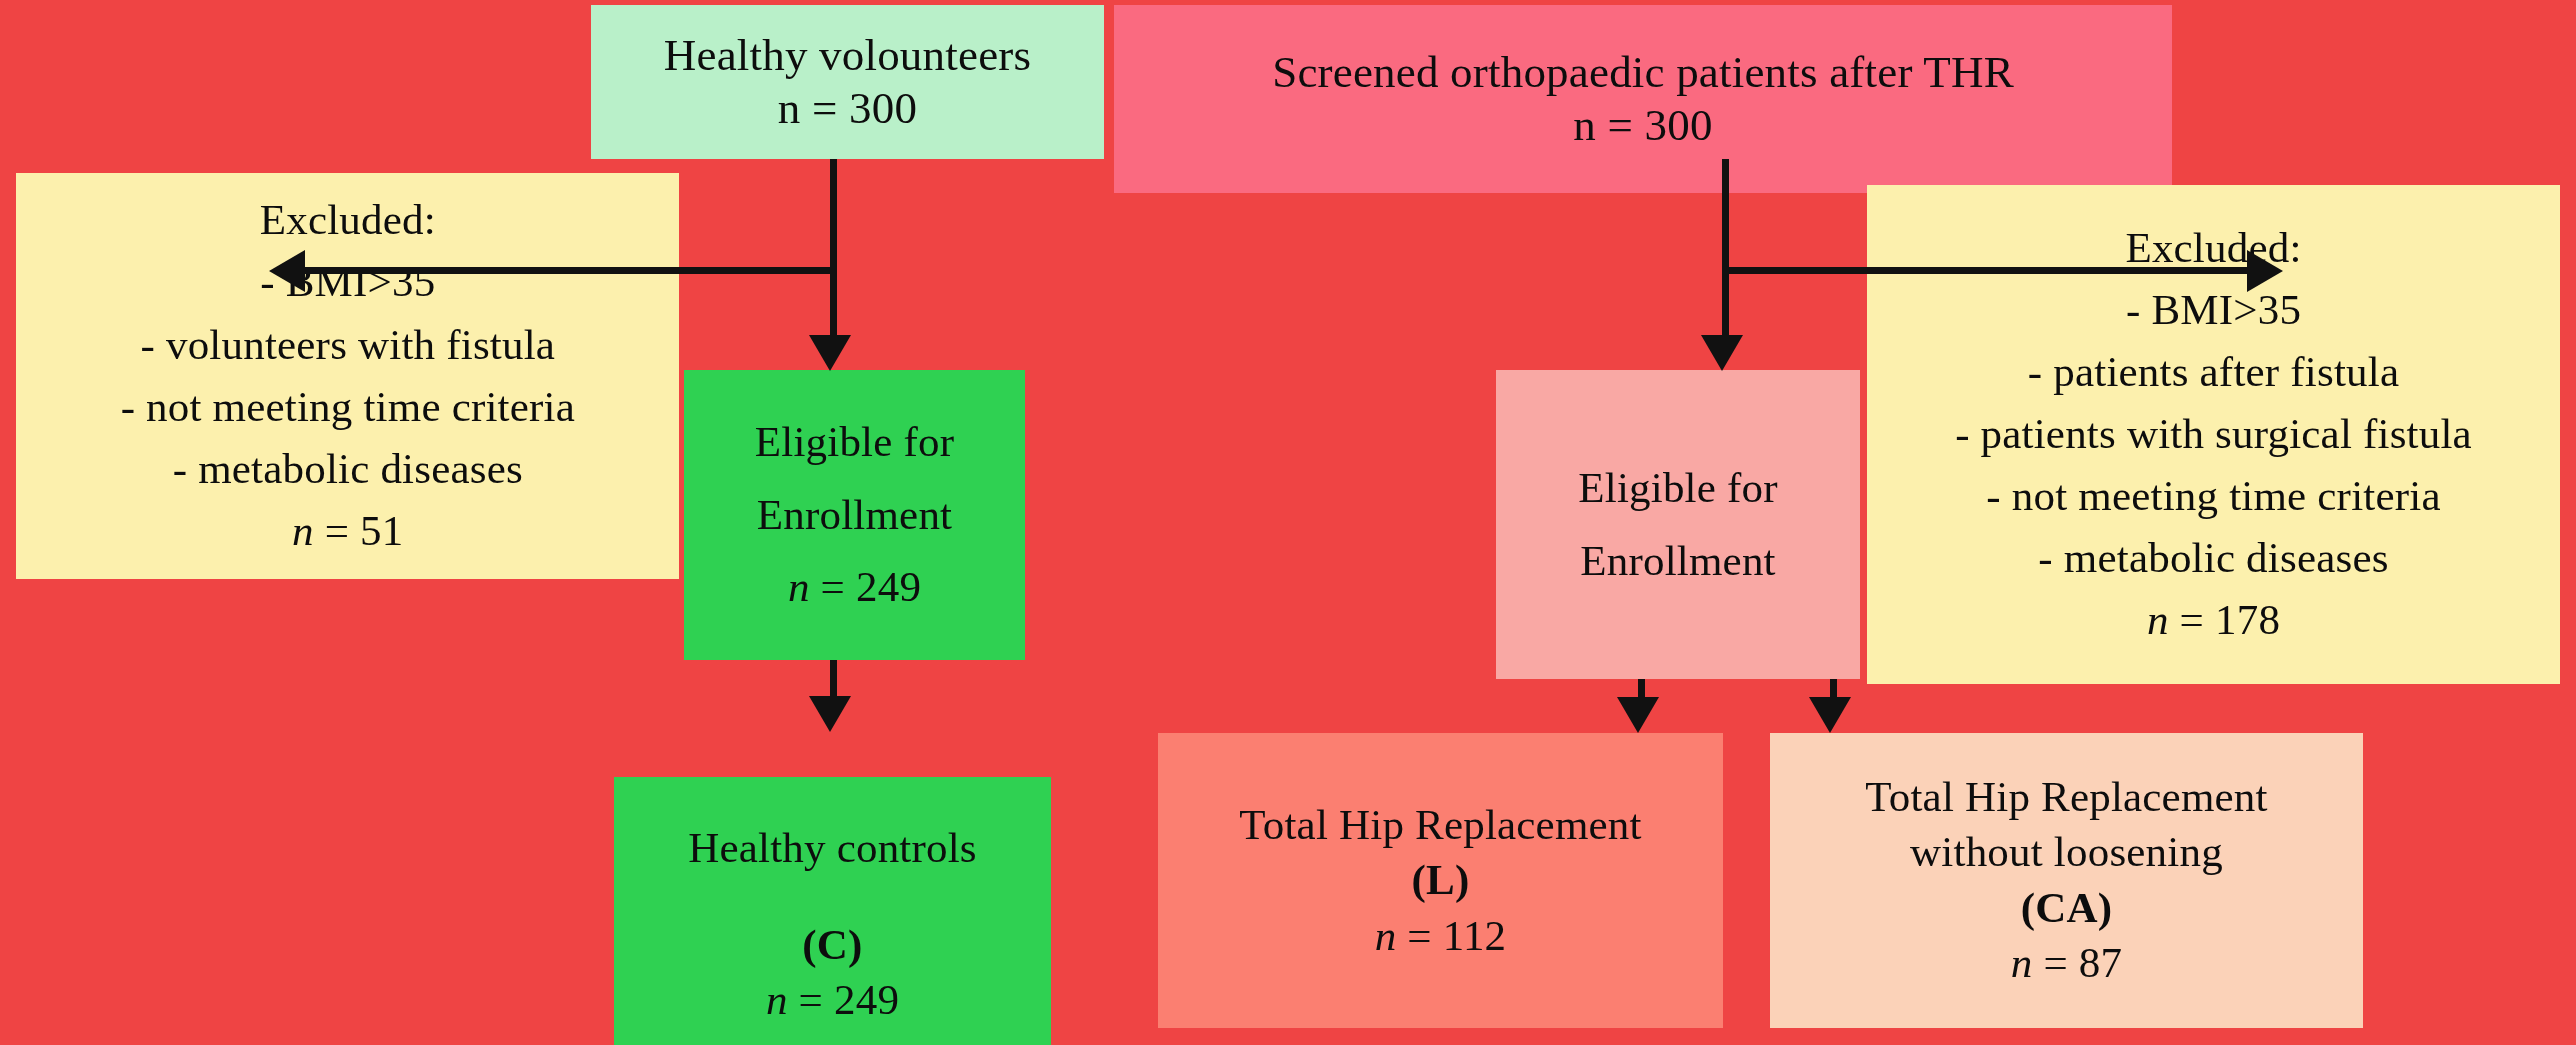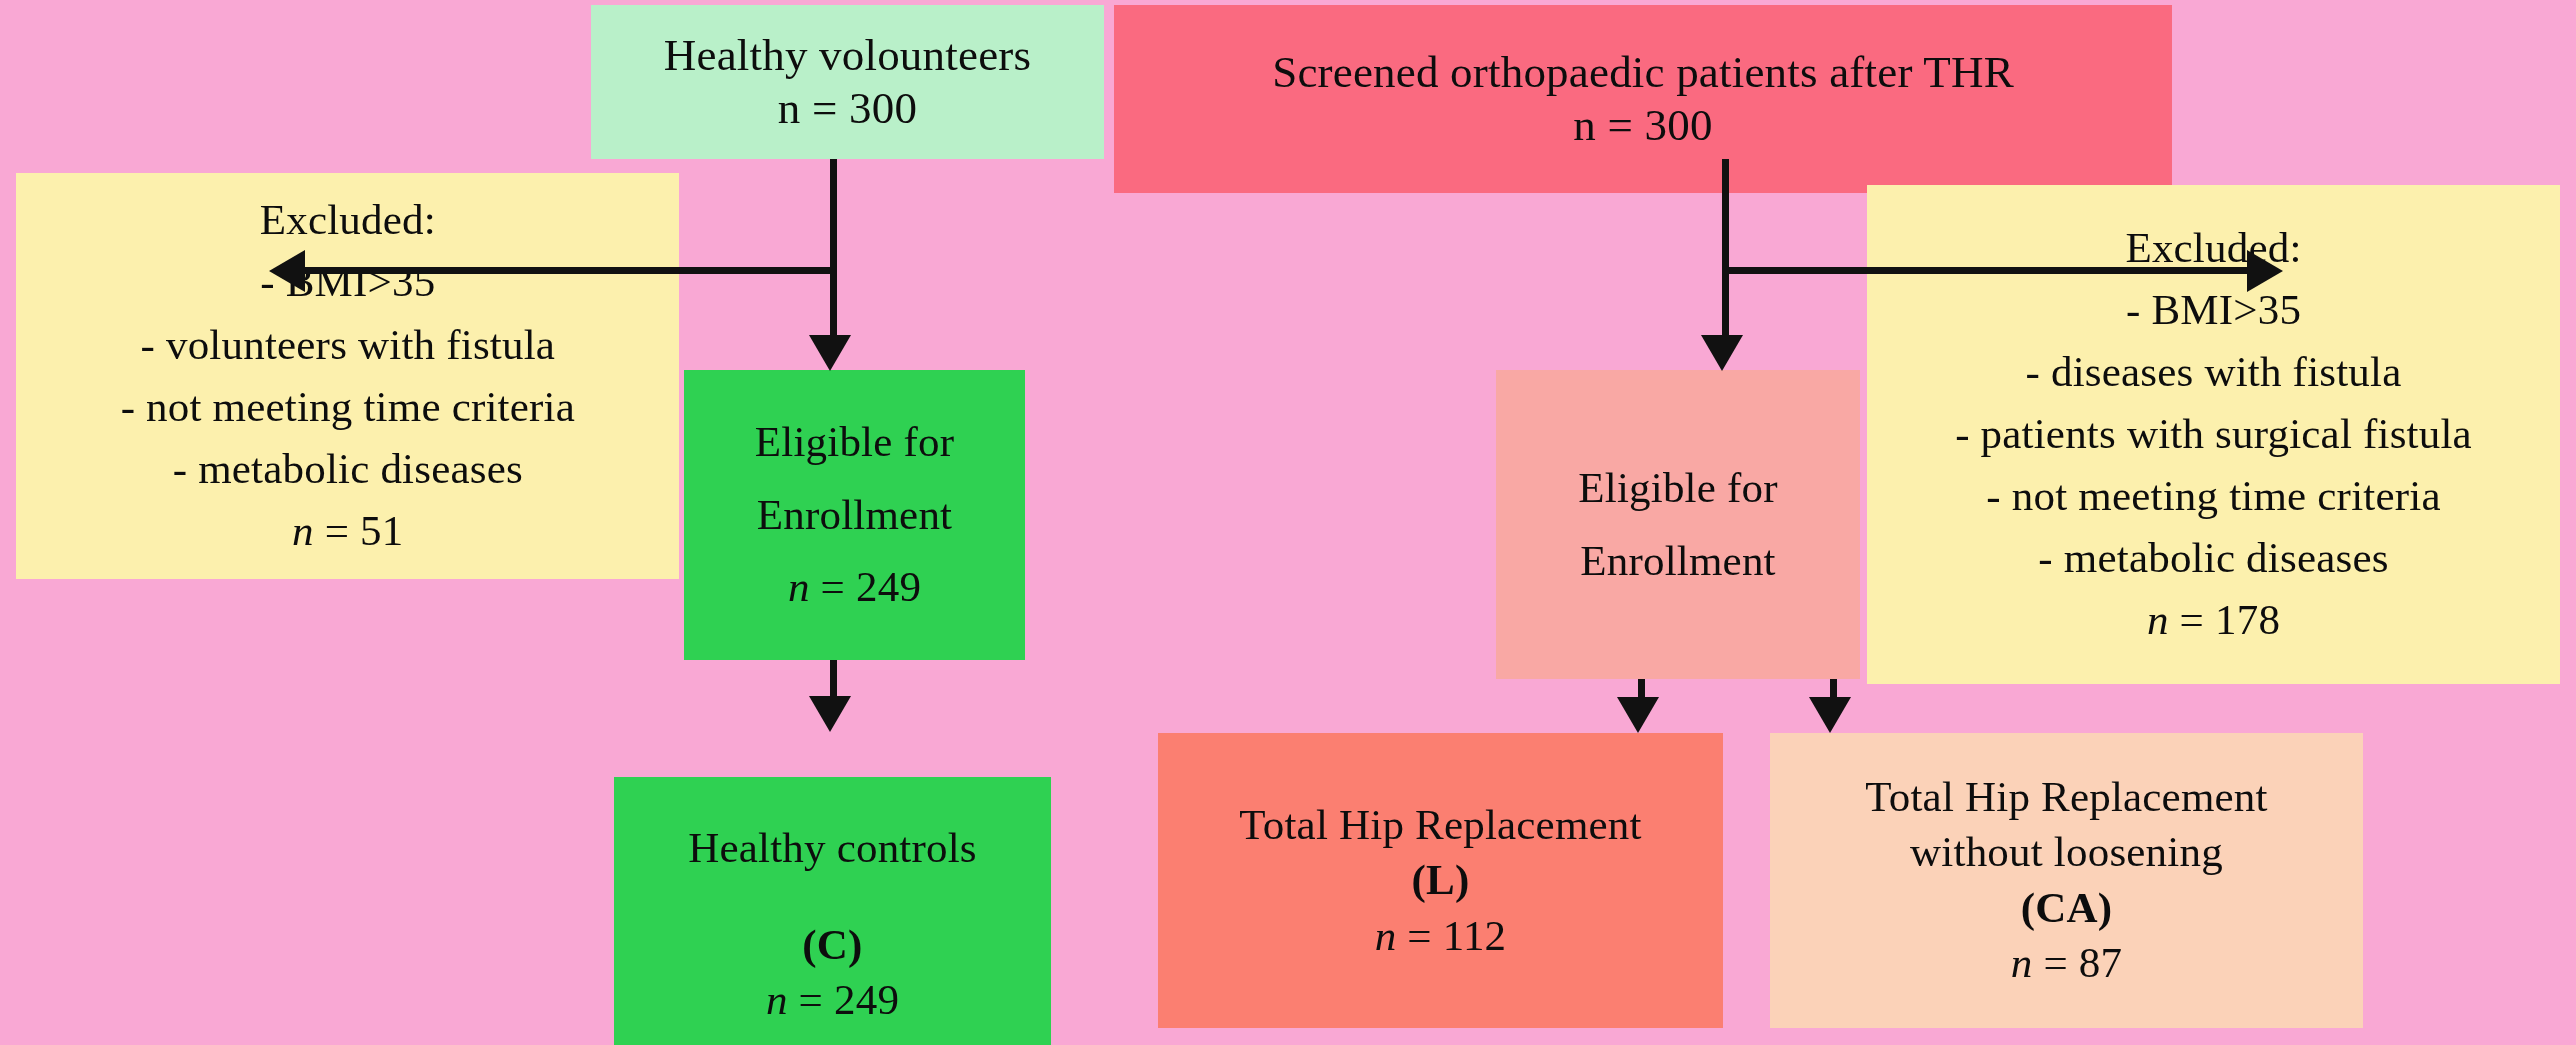--- a/index.html
+++ b/index.html
@@ -1,17 +1,17 @@
 <!DOCTYPE html>
 <html style="font-size:13px"><head>
 <meta charset="utf-8">
 <style>
   html,body{margin:0;padding:0;background:#ffffff;}
   body{font-family:"Liberation Serif","DejaVu Serif",serif;color:#0d0d0d;}
-  #stage{position:relative;width:2576px;height:1045px;overflow:hidden;background:#f9a8d4;}
+  #stage{position:relative;width:2576px;height:1045px;overflow:hidden;background:#ef4444;}
 
   .box{position:absolute;box-sizing:border-box;display:flex;flex-direction:column;
        align-items:center;justify-content:center;text-align:center;
        line-height:1.18;letter-spacing:0.2px;}
   .box .ln{display:block;width:100%;}
   .nline{font-style:normal;}
   .nline .ital{font-style:italic;}
   .bold{font-weight:bold;}
   .spacer{display:block;height:0.95em;}
 
@@ -100,21 +100,21 @@
     <span class="ln">- BMI&gt;35</span>
     <span class="ln">- volunteers with fistula</span>
     <span class="ln">- not meeting time criteria</span>
     <span class="ln">- metabolic diseases</span>
     <span class="ln nline"><span class="ital">n</span><span> = 51</span></span>
   </div>
 
   <div class="box" id="box-excluded-right">
     <span class="ln">Excluded:</span>
     <span class="ln">- BMI&gt;35</span>
-    <span class="ln">- diseases with fistula</span>
+    <span class="ln">- patients after fistula</span>
     <span class="ln">- patients with surgical fistula</span>
     <span class="ln">- not meeting time criteria</span>
     <span class="ln">- metabolic diseases</span>
     <span class="ln nline"><span class="ital">n</span><span> = 178</span></span>
   </div>
 
   <div class="box" id="box-eligible-healthy">
     <span class="ln">Eligible for</span>
     <span class="ln">Enrollment</span>
     <span class="ln nline"><span class="ital">n</span><span> = 249</span></span>

